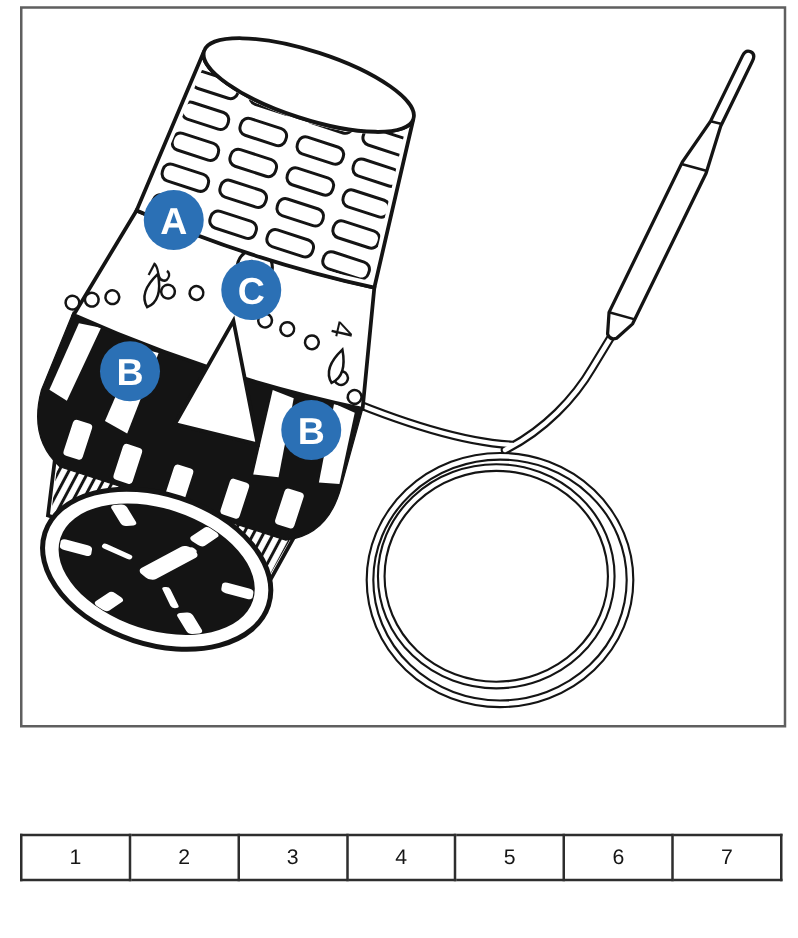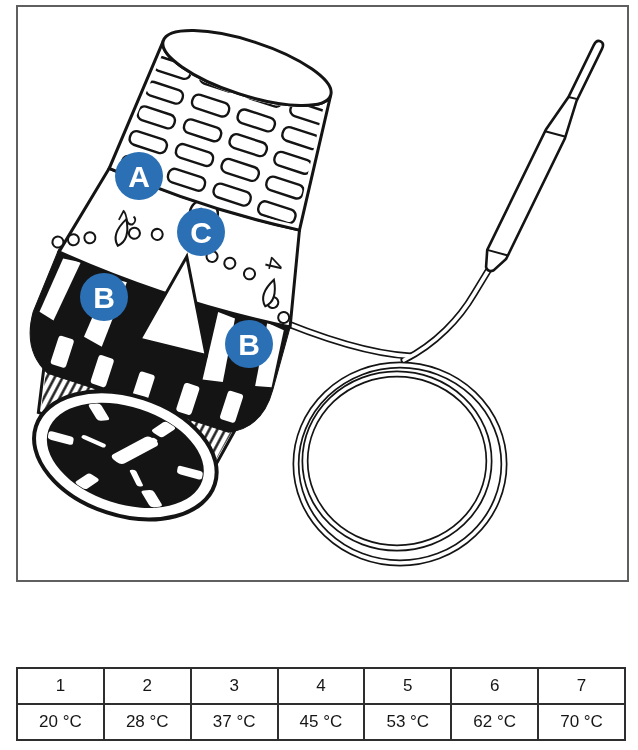--- a/index.html
+++ b/index.html
@@ -183,25 +183,16 @@
   <tbody>
     <tr>
       <td>1</td>
       <td>2</td>
       <td>3</td>
       <td>4</td>
       <td>5</td>
       <td>6</td>
       <td>7</td>
     </tr>
-    <tr>
-      <td>20 °C</td>
-      <td>28 °C</td>
-      <td>37 °C</td>
-      <td>45 °C</td>
-      <td>53 °C</td>
-      <td>62 °C</td>
-      <td>70 °C</td>
-    </tr>
   </tbody>
 </table>
 
 </div>
 
 </body></html>

